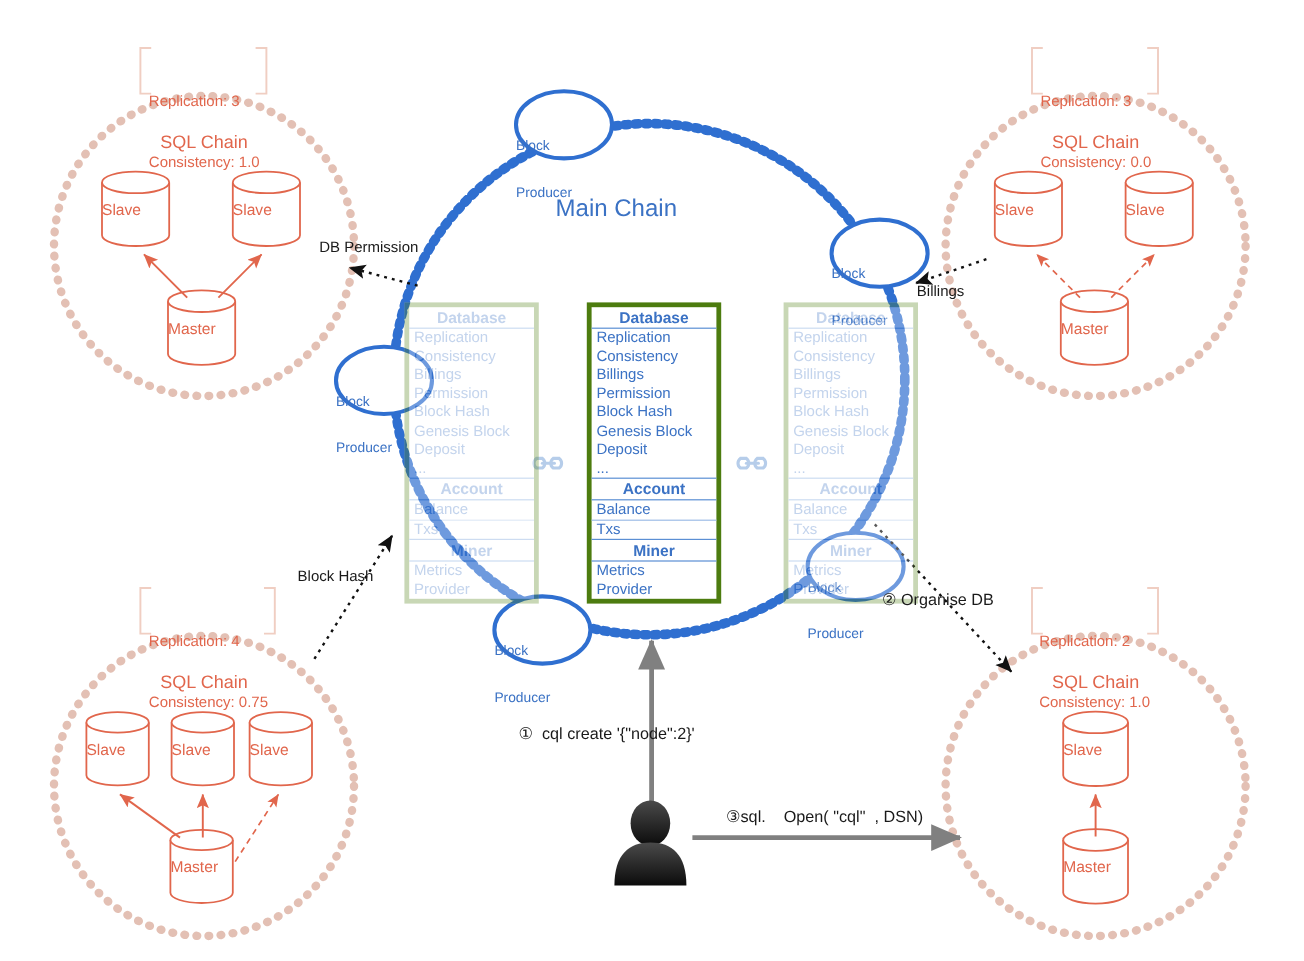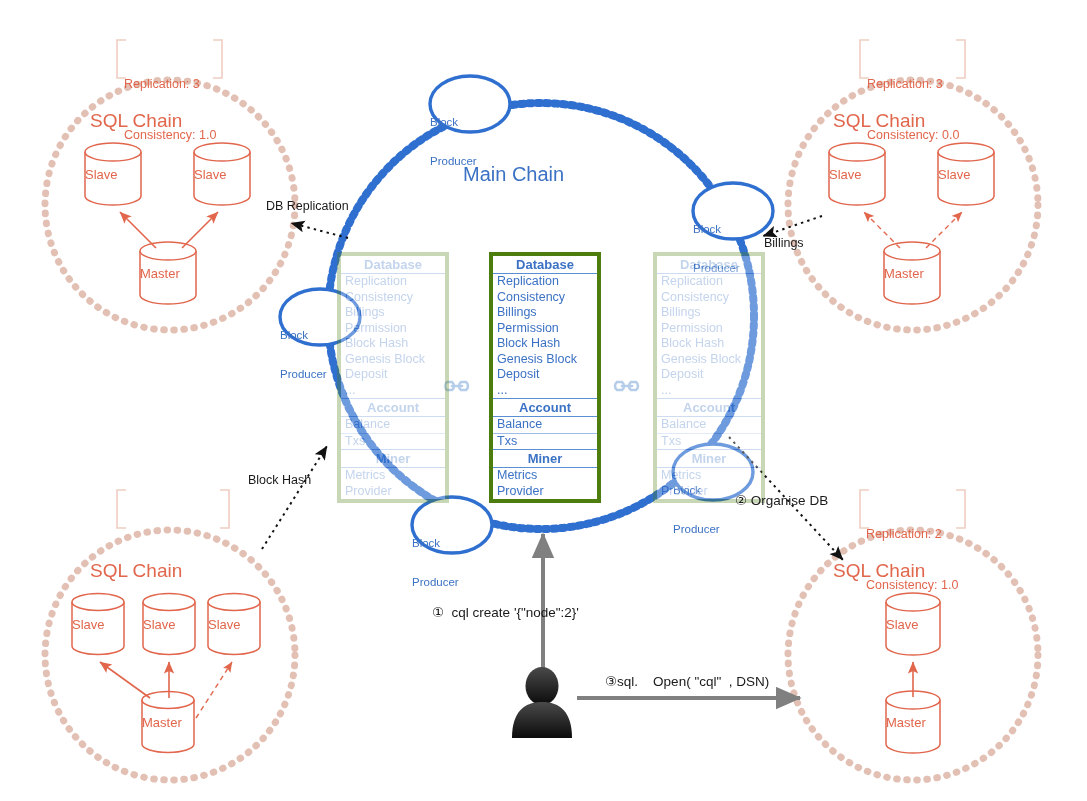--- a/index.html
+++ b/index.html
@@ -3,21 +3,21 @@
 <meta charset="utf-8">
 <style>
   html,body{margin:0;padding:0;background:#ffffff;}
   body{width:1087px;height:801px;position:relative;overflow:hidden;
        font-family:"Liberation Sans","DejaVu Sans",sans-serif;}
   #stage{position:absolute;left:0;top:0;width:1087px;height:801px;}
   svg.layer{position:absolute;left:0;top:0;width:1087px;height:801px;overflow:visible;}
   .txt{position:absolute;white-space:pre;}
 
   
-  .sql-title{font-size:19px;color:#e1664c;}
+  .sql-title{font-size:15px;color:#e1664c;text-align:center;}
   .cyl-label{font-size:13px;color:#e1664c;}
   .meta-line{font-size:12.5px;color:#e1664c;line-height:17px;}
 
   
   .mainchain-title{font-size:20px;color:#3b72c4;}
   .bp-label{font-size:11.5px;color:#3b72c4;text-align:left;line-height:13px;}
 
   
   .dbtable{position:absolute;width:104px;border:4px solid #4d7c0f;
            border-collapse:collapse;background:#fff;}
@@ -210,20 +210,24 @@
   </svg>
 
   <div class="txt meta-line" style="left:124px;top:42px;">
     <div>Replication: 3</div>
     <div>Consistency: 1.0</div>
   </div>
   <div class="txt meta-line" style="left:867px;top:42px;">
     <div>Replication: 3</div>
     <div>Consistency: 0.0</div>
   </div>
+  <div class="txt meta-line" style="left:124px;top:492px;">
+    <div>Replication: 4</div>
+    <div>Consistency: 0.75</div>
+  </div>
   <div class="txt meta-line" style="left:866px;top:492px;">
     <div>Replication: 2</div>
     <div>Consistency: 1.0</div>
   </div>
 
   <div class="txt sql-title" style="left:90px;top:110px;width:160px;">SQL Chain</div>
   <div class="txt sql-title" style="left:833px;top:110px;width:160px;">SQL Chain</div>
   <div class="txt sql-title" style="left:90px;top:560px;width:160px;">SQL Chain</div>
   <div class="txt sql-title" style="left:833px;top:560px;width:160px;">SQL Chain</div>
 
@@ -313,20 +317,20 @@
     <div class="row">Deposit</div>
     <div class="row">...</div>
     <div class="hdr">Account</div>
     <div class="row">Balance</div>
     <div class="row sep">Txs</div>
     <div class="hdr">Miner</div>
     <div class="row">Metrics</div>
     <div class="row">Provider</div>
   </div>
 
-  <div class="txt anno" style="left:266px;top:199px;">DB Replication</div>
+  <div class="txt anno" style="left:266px;top:199px;">DB Permission</div>
   <div class="txt anno" style="left:764px;top:236px;">Billings</div>
   <div class="txt anno" style="left:248px;top:473px;">Block Hash</div>
   <div class="txt anno-big" style="left:735px;top:492px;">② Organise DB</div>
   <div class="txt anno-big" style="left:432px;top:604px;">①  cql create '{"node":2}'</div>
   <div class="txt anno-big" style="left:605px;top:673px;">③sql.    Open( "cql"  , DSN)</div>
 
 </div>
 
 </body></html>

